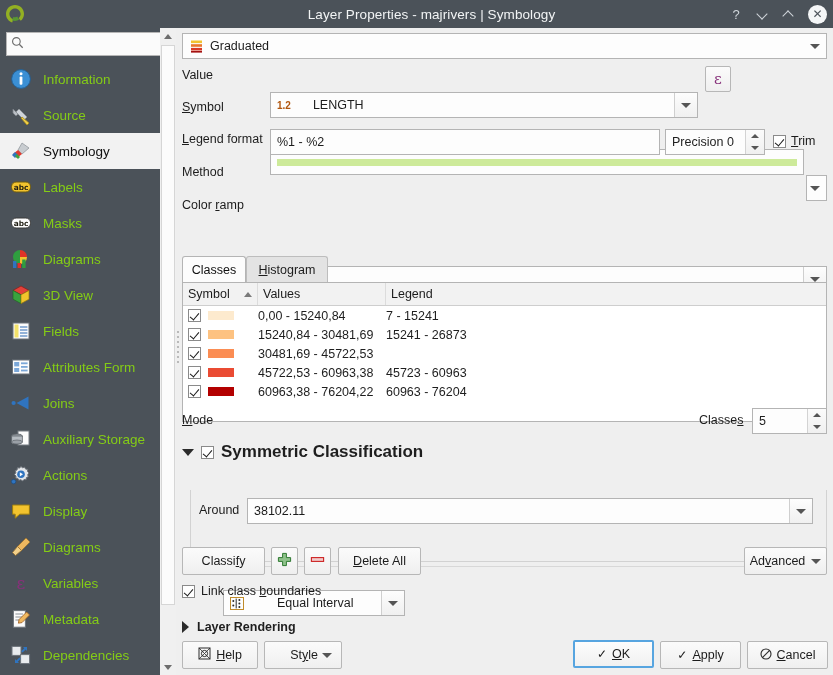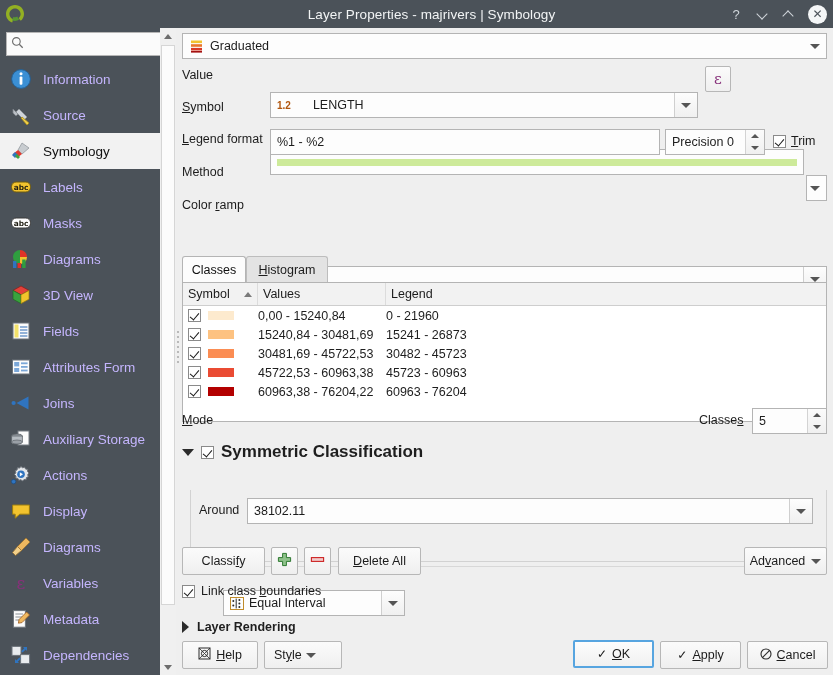--- a/index.html
+++ b/index.html
@@ -51,21 +51,21 @@
     display: flex; align-items: center; padding-left: 4px;
   }
   .searchbox input {
     border: none; outline: none; background: transparent; flex: 1;
     font-family: "Liberation Sans", sans-serif; font-size: 12.5px; color: #222;
     padding-left: 4px;
   }
   .navlist { position: absolute; left: 0; top: 33px; width: 160px; }
   .navitem {
     display: flex; align-items: center; height: 36px; padding-left: 8px;
-    color: #c4b5fd; font-size: 13.5px; box-sizing: border-box;
+    color: #84cc16; font-size: 13.5px; box-sizing: border-box;
   }
   .navitem.sel { background: #f2f2f2; color: #101010; }
   .navicon {
     width: 26px; height: 26px; margin-right: 9px; flex: 0 0 26px;
     display: flex; align-items: center; justify-content: center;
   }
   .navlabel { white-space: nowrap; }
 
   
   .vscroll { position: absolute; left: 160px; top: 28px; width: 16px; height: 647px; background: #f0f0f0; border-right:1px solid #d2d2d2;}
@@ -527,41 +527,40 @@
       </div>
       <div id="table-body">
           <div class="trow">
             <div class="td c1">
               <span class="chk">
                 <i class="tick"></i>
               </span>
               <span class="swatch" style="background: rgb(253, 234, 206);"></span>
             </div>
             <div class="td c2">0,00 - 15240,84</div>
-            <div class="td c3">0 - 21960</div>
+            <div class="td c3">7 - 15241</div>
           </div>
           <div class="trow">
             <div class="td c1">
               <span class="chk">
                 <i class="tick"></i>
               </span>
               <span class="swatch" style="background: rgb(253, 194, 129);"></span>
             </div>
             <div class="td c2">15240,84 - 30481,69</div>
             <div class="td c3">15241 - 26873</div>
           </div>
           <div class="trow">
             <div class="td c1">
               <span class="chk">
                 <i class="tick"></i>
               </span>
               <span class="swatch" style="background: rgb(251, 141, 83);"></span>
             </div>
             <div class="td c2">30481,69 - 45722,53</div>
-            <div class="td c3">30482 - 45723</div>
           </div>
           <div class="trow">
             <div class="td c1">
               <span class="chk">
                 <i class="tick"></i>
               </span>
               <span class="swatch" style="background: rgb(234, 75, 51);"></span>
             </div>
             <div class="td c2">45722,53 - 60963,38</div>
             <div class="td c3">45723 - 60963</div>
@@ -584,21 +583,21 @@
         <i></i>
         <i></i>
         <i></i>
         <i></i>
         <i></i>
     </div>
 
     <div class="row" style="left:6px; top:385px;">
       <span class="lbl"><span class="u">M</span>ode</span>
     </div>
-    <div class="combo" style="left:47px; top:380px; width:182px;">
+    <div class="combo" style="left:47px; top:380px; width:182px;gap:28px;">
       <span style="display:inline-flex;align-items:center;margin-right:5px">
         <svg width="14" height="13" viewBox="0 0 14 13">
           <rect x="0.5" y="0.5" width="13" height="12" fill="#fdfdfd" stroke="#c08b2a" stroke-width="1"></rect>
           <circle cx="3.3" cy="4" r="1" fill="#2b2b2b"></circle>
           <circle cx="3.3" cy="8.6" r="1" fill="#2b2b2b"></circle>
           <line x1="6.2" y1="1.6" x2="6.2" y2="11.4" stroke="#2b2b2b" stroke-width="1"></line>
           <circle cx="9.4" cy="3" r="1" fill="#2b2b2b"></circle>
           <circle cx="9.4" cy="6.5" r="1" fill="#2b2b2b"></circle>
           <circle cx="9.4" cy="10" r="1" fill="#2b2b2b"></circle>
         </svg>
@@ -682,21 +681,21 @@
       <span>
         <svg width="13" height="13" viewBox="0 0 13 13">
           <rect x="1" y="1" width="11" height="11" fill="none" stroke="#2b2b2b" stroke-width="1"></rect>
           <circle cx="6.5" cy="6.5" r="3.1" fill="none" stroke="#2b2b2b" stroke-width="1"></circle>
           <line x1="1" y1="1" x2="12" y2="12" stroke="#2b2b2b" stroke-width=".8"></line>
           <line x1="12" y1="1" x2="1" y2="12" stroke="#2b2b2b" stroke-width=".8"></line>
         </svg>
       </span>
       <span><span class="u">H</span>elp</span>
     </div>
-    <div class="btn" style="position:absolute; left:88px; top:613px; width:78px; justify-content:flex-start; padding:0 9px;">
+    <div class="btn" style="position:absolute; left:88px; top:613px; width:78px; justify-content:flex-end; padding:0 9px;">
       <span>St<span class="u">y</span>le</span>
       <i class="dtri"></i>
     </div>
 
     <div class="btn default" style="position:absolute; left:397px; top:612px; width:81px; gap:5px;">
       <span style="font-size:12px">✓</span>
       <span><span class="u">O</span>K</span>
     </div>
     <div class="btn" style="position:absolute; left:484px; top:613px; width:81px; gap:5px;">
       <span style="font-size:12px">✓</span>

